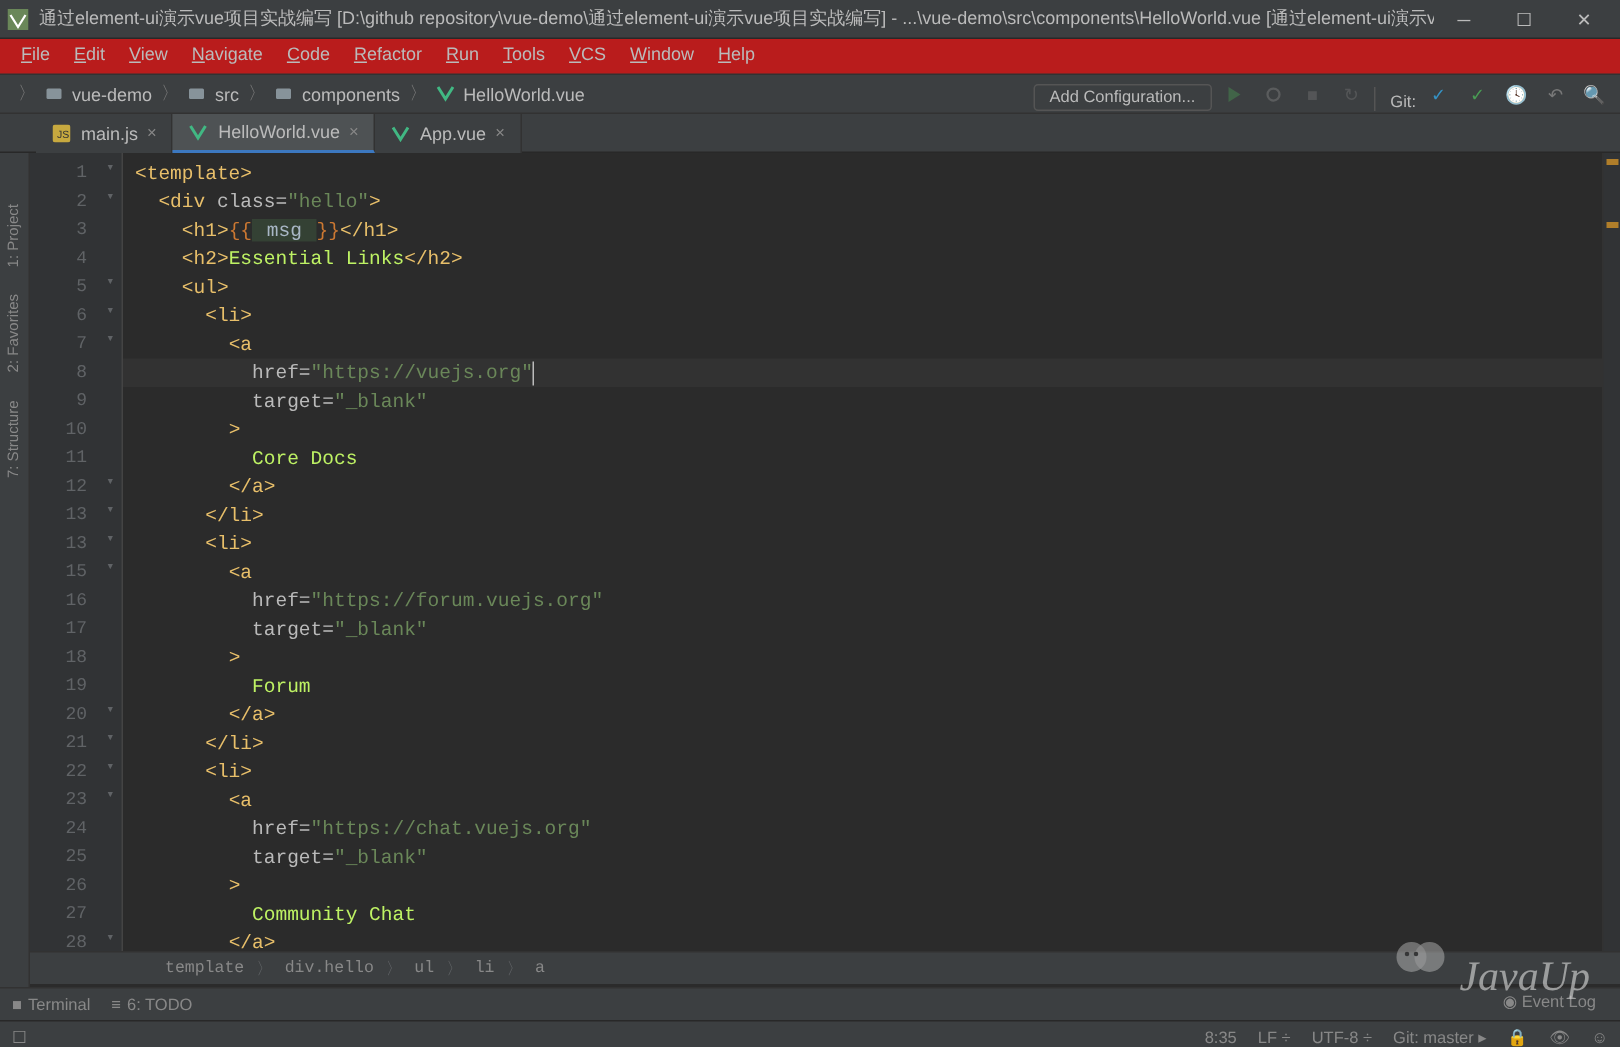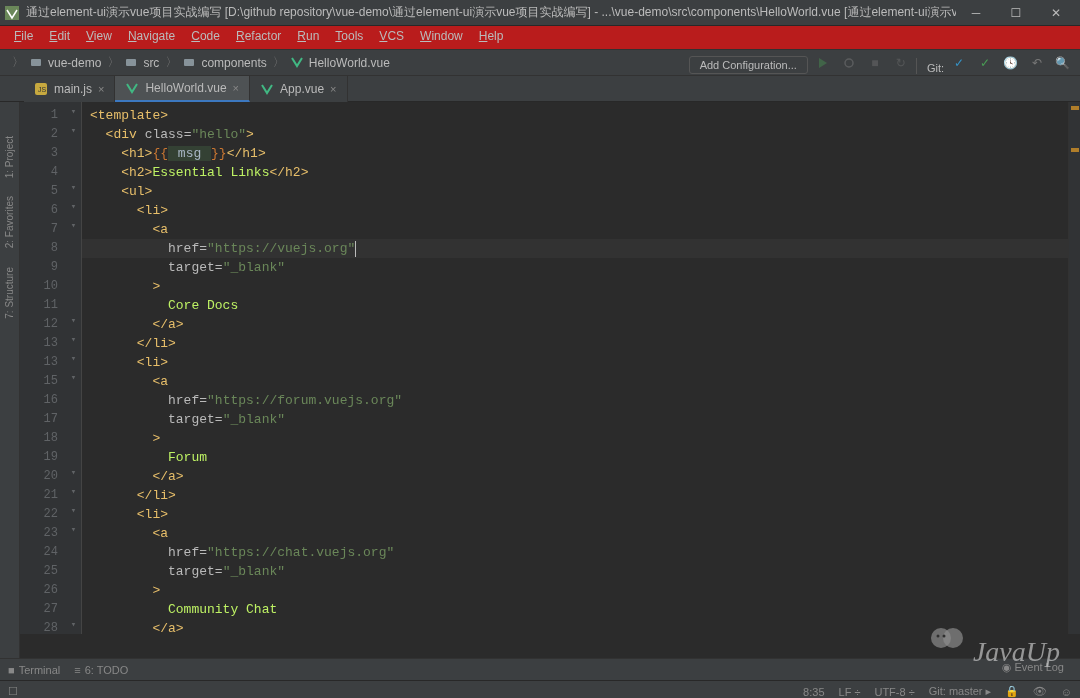--- a/index.html
+++ b/index.html
@@ -387,20 +387,31 @@
           <div class="fold-mark"></div>
           <div class="fold-mark"></div>
           <div class="fold-mark">▾</div>
         </div>
       <div class="code-lines" id="codelines"><div class="code-line"><span class="t-tag">&lt;template&gt;</span></div><div class="code-line">  <span class="t-tag">&lt;div </span><span class="t-attr">class=</span><span class="t-str">"hello"</span><span class="t-tag">&gt;</span></div><div class="code-line">    <span class="t-tag">&lt;h1&gt;</span><span class="t-delim">{{</span><span class="t-expr-bg"> msg </span><span class="t-delim">}}</span><span class="t-tag">&lt;/h1&gt;</span></div><div class="code-line">    <span class="t-tag">&lt;h2&gt;</span><span class="t-text">Essential Links</span><span class="t-tag">&lt;/h2&gt;</span></div><div class="code-line">    <span class="t-tag">&lt;ul&gt;</span></div><div class="code-line">      <span class="t-tag">&lt;li&gt;</span></div><div class="code-line">        <span class="t-tag">&lt;a</span></div><div class="code-line hl">          <span class="t-attr">href=</span><span class="t-str">"https://vuejs.org"</span><span class="caret"></span></div><div class="code-line">          <span class="t-attr">target=</span><span class="t-str">"_blank"</span></div><div class="code-line">        <span class="t-tag">&gt;</span></div><div class="code-line">          <span class="t-text">Core Docs</span></div><div class="code-line">        <span class="t-tag">&lt;/a&gt;</span></div><div class="code-line">      <span class="t-tag">&lt;/li&gt;</span></div><div class="code-line">      <span class="t-tag">&lt;li&gt;</span></div><div class="code-line">        <span class="t-tag">&lt;a</span></div><div class="code-line">          <span class="t-attr">href=</span><span class="t-str">"https://forum.vuejs.org"</span></div><div class="code-line">          <span class="t-attr">target=</span><span class="t-str">"_blank"</span></div><div class="code-line">        <span class="t-tag">&gt;</span></div><div class="code-line">          <span class="t-text">Forum</span></div><div class="code-line">        <span class="t-tag">&lt;/a&gt;</span></div><div class="code-line">      <span class="t-tag">&lt;/li&gt;</span></div><div class="code-line">      <span class="t-tag">&lt;li&gt;</span></div><div class="code-line">        <span class="t-tag">&lt;a</span></div><div class="code-line">          <span class="t-attr">href=</span><span class="t-str">"https://chat.vuejs.org"</span></div><div class="code-line">          <span class="t-attr">target=</span><span class="t-str">"_blank"</span></div><div class="code-line">        <span class="t-tag">&gt;</span></div><div class="code-line">          <span class="t-text">Community Chat</span></div><div class="code-line">        <span class="t-tag">&lt;/a&gt;</span></div></div>
       <div class="right-stripe">
         <div class="err-mark" style="top:4px;background:#b07e2a"></div>
         <div class="err-mark" style="top:46px;background:#b07e2a"></div>
       </div>
     </div>
+    <div class="breadcrumb-bar" id="elcrumb">
+        <span>template</span>
+        <span class="sep">〉</span>
+        <span>div.hello</span>
+        <span class="sep">〉</span>
+        <span>ul</span>
+        <span class="sep">〉</span>
+        <span>li</span>
+        <span class="sep">〉</span>
+        <span>a</span>
+      </div>
   </div>
 </div>
 
 <div class="bottom-tools" id="btools">
 <div class="tool-btn"><span>■</span> Terminal</div>
     <div class="tool-btn"><span>≡</span> 6: TODO</div>
   </div>
 
 <div class="statusbar">
   <span>☐</span>

